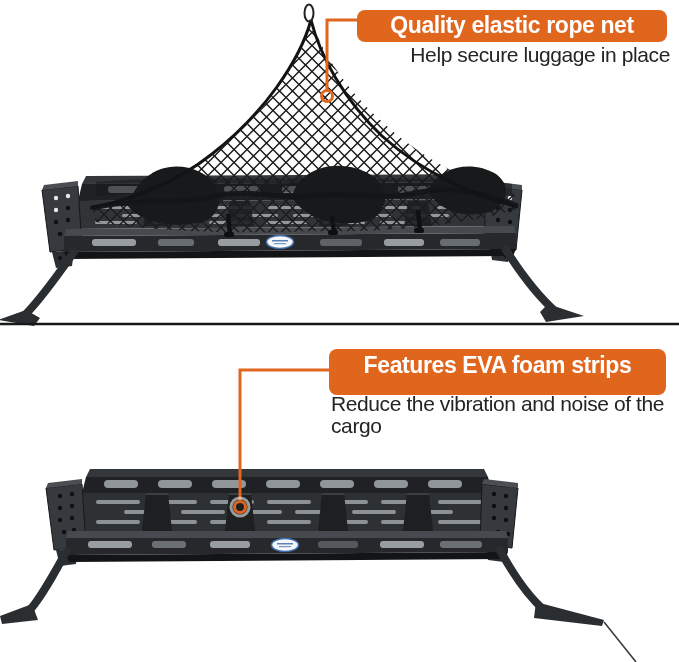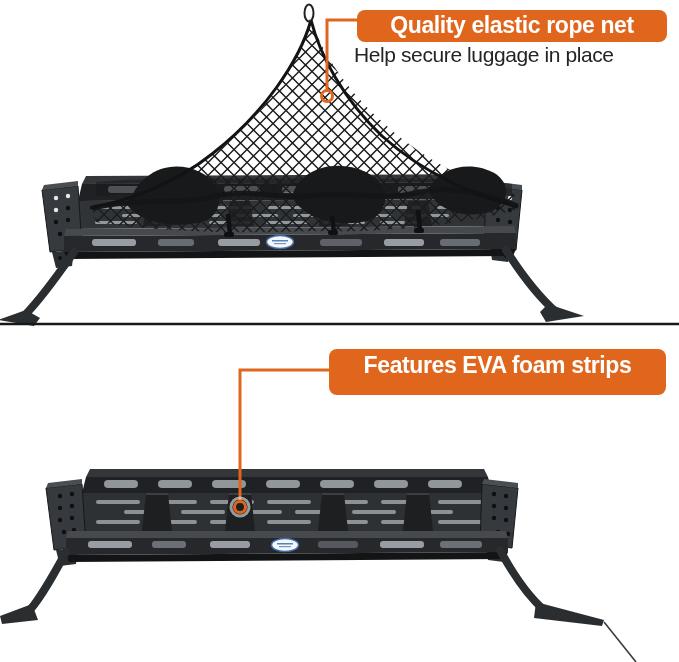--- a/index.html
+++ b/index.html
@@ -13,21 +13,21 @@
   .callout-title{
     position:absolute;background:var(--accent);color:#fff;font-weight:700;
     font-size:23px;letter-spacing:-0.4px;text-align:center;border-radius:8px;
     height:32px;line-height:31px;box-sizing:border-box;white-space:nowrap;
   }
   .title-top{left:357px;top:2px;width:310px;margin-top:8px;}
   .title-bottom{left:329px;top:349px;width:337px;height:46px;line-height:33px;}
   .callout-sub{
     position:absolute;color:var(--ink);font-size:21px;letter-spacing:-0.4px;line-height:22px;
   }
-  .sub-top{left:354px;top:44px;width:316px;text-align:left;white-space:nowrap;}
+  .sub-top{left:354px;top:44px;width:316px;text-align:right;white-space:nowrap;}
   .sub-bottom{left:331px;top:393px;width:348px;text-align:left;}
 </style>
 </head>
 <body>
 
 <div class="stage">
 
   <svg class="scene" width="679" height="662" viewBox="0 0 679 662">
     <defs>
       <pattern id="mesh" width="13" height="13" patternUnits="userSpaceOnUse">
@@ -267,14 +267,15 @@
       <path class="accent-stroke" d="M332,370 L240,370 L240,500" stroke-width="3"></path>
       <circle cx="240" cy="507" r="9" fill="none" stroke="#ffffff" stroke-opacity="0.55" stroke-width="3"></circle>
       <circle cx="240" cy="507" r="5.5" fill="#fff" class="accent-stroke" stroke-width="3"></circle>
     </g>
   </svg>
 
   <div class="callout-title title-top">Quality elastic rope net</div>
   <div class="callout-sub sub-top">Help secure luggage in place</div>
 
   <div class="callout-title title-bottom">Features EVA foam strips</div>
+  <div class="callout-sub sub-bottom">Reduce the vibration and noise of the cargo</div>
 
 </div>
 
 </body></html>

